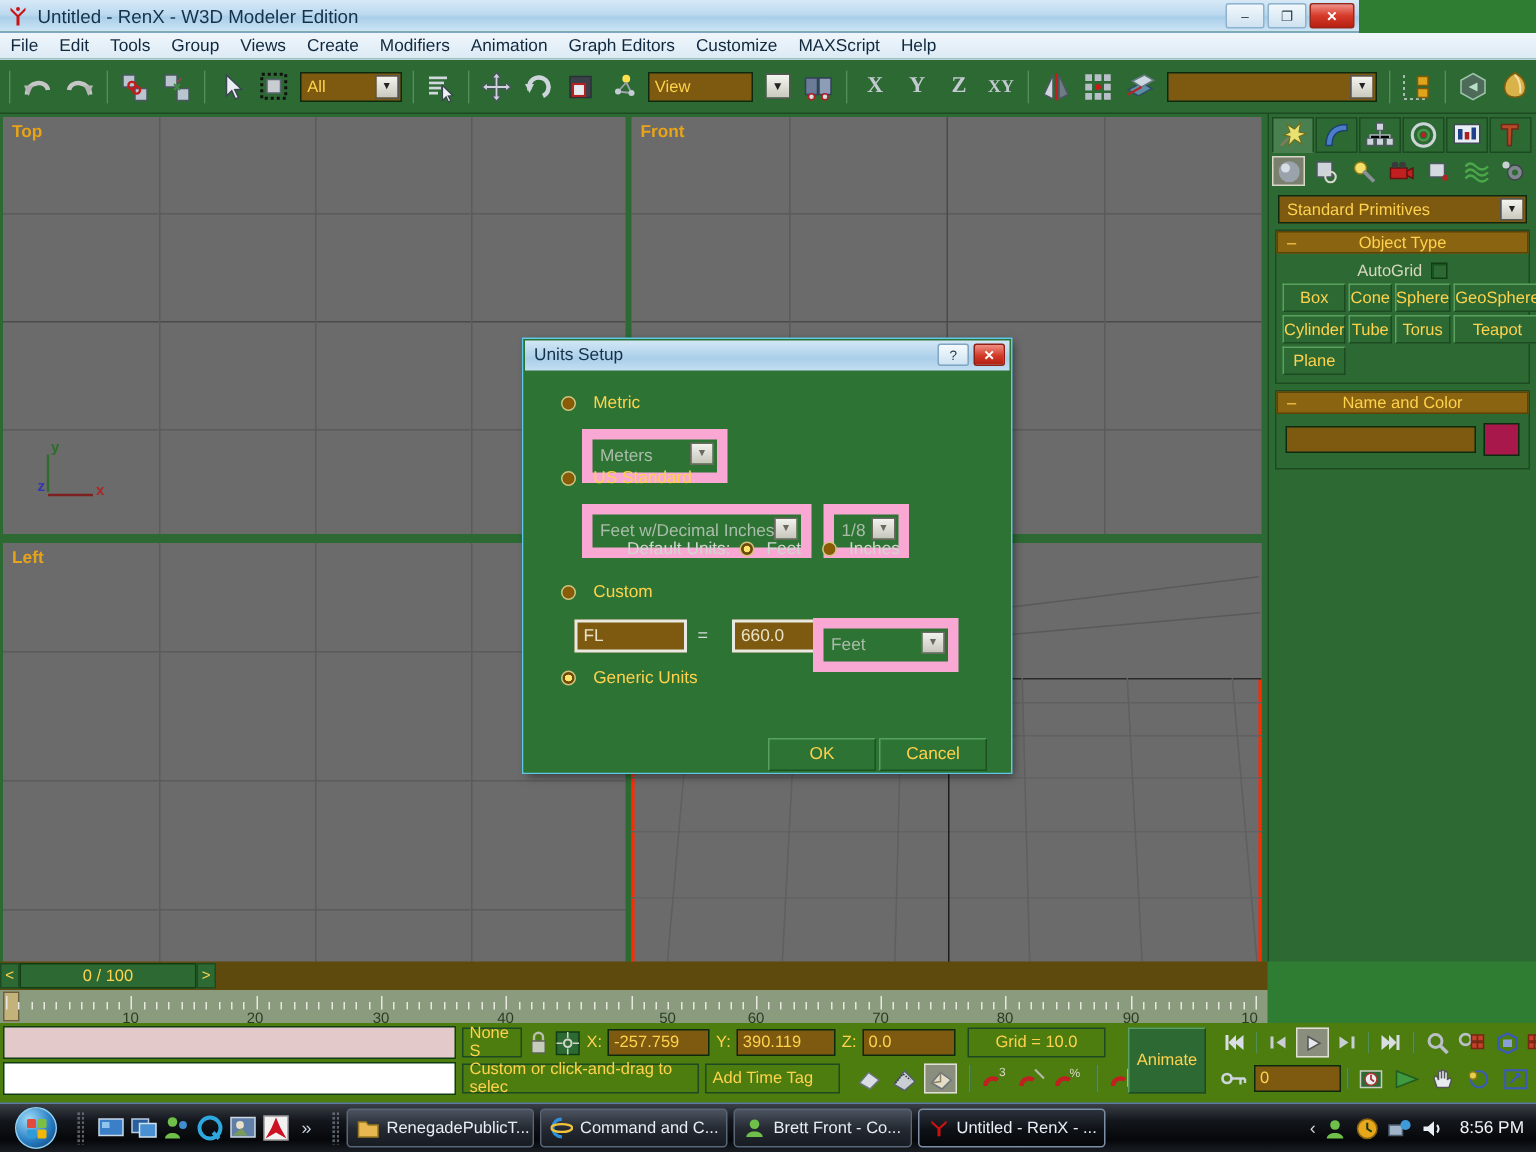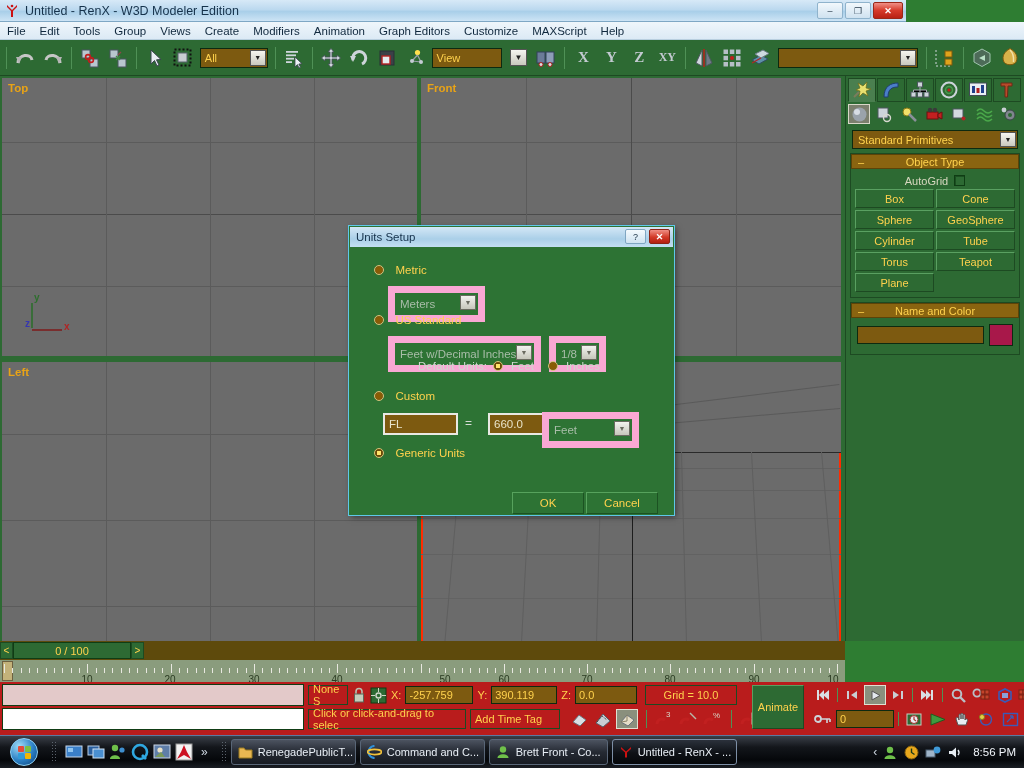--- a/index.html
+++ b/index.html
@@ -77,21 +77,21 @@
   .rollout{ margin:4px; border:1px solid #1d4a22; }
   .rollout-head{ height:15px; background:#8a6410; color:#ffd24d; font-size:11px;
      display:flex; align-items:center; justify-content:center; position:relative;
      border:1px solid #5c4308; }
   .rollout-head .mn{ position:absolute; left:6px; color:#ffd24d; }
   .rollout-body{ padding:3px 4px 5px; }
   .autogrid{ display:flex; align-items:center; justify-content:center; gap:6px;
      font-size:11px; color:#d8d8c0; height:17px; }
   .autogrid .chk{ width:11px;height:11px;background:#2d6a33;border:1px solid #0f3d14;
      box-shadow: inset 1px 1px 0 #1a4f20; }
-  .objgrid{ display:grid; grid-template-columns:1fr 1fr; gap:2px; }
+  .objgrid{ display:grid; grid-template-columns:1fr 1fr 1fr 1fr; gap:2px; }
   .objbtn{ height:19px; background:#2d6a33; border:1px solid #1d4a22;
      border-top-color:#5aa061; border-left-color:#5aa061;
      color:#ffd24d; font-size:11px; display:flex; align-items:center;
      justify-content:center; }
   .namecolor{ display:flex; gap:5px; padding:3px 2px; align-items:center; }
   .namefield{ flex:1; height:18px; background:#7d5a10; border:1px solid #0d2a10; }
   .colorswatch{ width:24px;height:22px; background:#a8184a; border:1px solid #0d2a10;}
 
   
   #timebar{ position:absolute; left:0; top:641px; width:845px; height:19px;
@@ -103,21 +103,21 @@
   #ruler{ position:absolute; left:0; top:660px; width:845px; height:22px;
      background:#8a9c7d; }
   #ruler .tick{ position:absolute; bottom:9px; width:1px; background:#e8e8e0; height:5px; }
   #ruler .tick.big{ height:9px; }
   #ruler .lab{ position:absolute; bottom:-3px; font-size:10px; color:#2b3b22;
      transform:translateX(-50%); }
   #ruler .slider{ position:absolute; left:2px; top:1px; width:11px; height:20px;
      background:#c3b27a; border:1px solid #6d6040; }
 
   #statusarea{ position:absolute; left:0; top:682px; width:1024px; height:53px;
-     background:#b91c1c; }
+     background:#4d7c0f; }
   .listener{ position:absolute; left:2px; top:2px; width:302px; height:22px;
      background:#e3c9c9; border:1px solid #0f3d14; }
   .listener2{ position:absolute; left:2px; top:26px; width:302px; height:22px;
      background:#ffffff; border:1px solid #0f3d14; }
   .st-row1{ position:absolute; left:308px; top:2px; height:22px;
      display:flex; align-items:center; gap:4px; }
   .st-row2{ position:absolute; left:308px; top:26px; height:22px;
      display:flex; align-items:center; gap:4px; }
   .st-box{ border:1px solid #1d4a22; height:20px; display:flex;
      align-items:center; padding:0 4px; color:#ffd24d; font-size:11px; }
@@ -801,21 +801,21 @@
     <span style="color:#ffd24d;font-size:11px;">X:</span>
     <div class="coordfield" style="width:68px;">-257.759</div>
     <span style="color:#ffd24d;font-size:11px;">Y:</span>
     <div class="coordfield" style="width:66px;">390.119</div>
     <span style="color:#ffd24d;font-size:11px;">Z:</span>
     <div class="coordfield" style="width:62px;">0.0</div>
     <div class="st-box" style="width:92px;margin-left:4px;justify-content:center;">Grid = 10.0</div>
   </div>
 
   <div class="st-row2">
-    <div class="st-box" style="width:158px;">Click or click-and-drag to selec</div>
+    <div class="st-box" style="width:158px;">Custom or click-and-drag to selec</div>
     <div class="st-box" style="width:90px;">Add Time Tag</div>
     <span style="margin-left:6px;">
       <svg width="19" height="18" viewBox="0 0 19 18">
         <path d="M3 12 L9 5 L16 10 L10 16 Z" fill="#d9dee4" stroke="#6a727b"></path>
       </svg>
     </span>
     <span>
       <svg width="19" height="18" viewBox="0 0 19 18">
         <path d="M3 13 L10 4 L17 11 L10 17 Z" fill="#c9ced4" stroke="#55606a"></path>
         <path d="M4 12 L9 6 L14 10" stroke="#333" stroke-width="1" fill="none" stroke-dasharray="1 1"></path>

